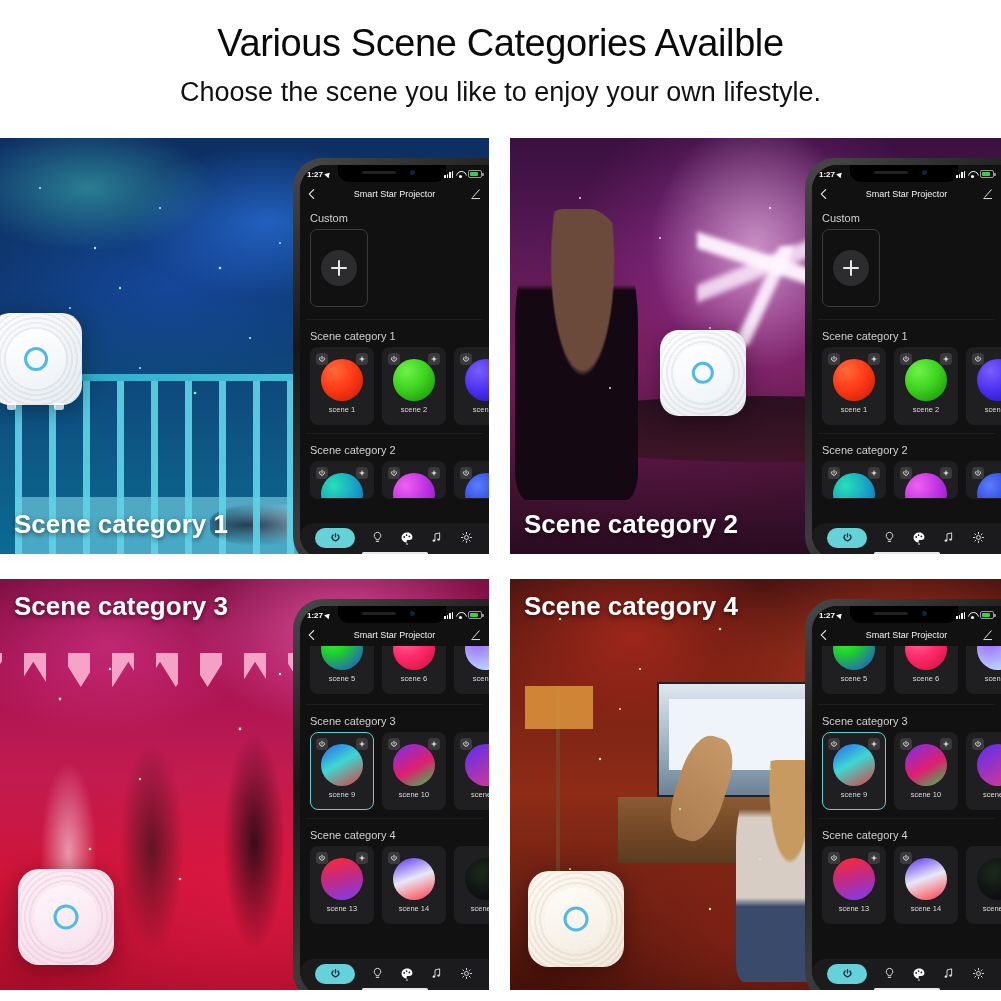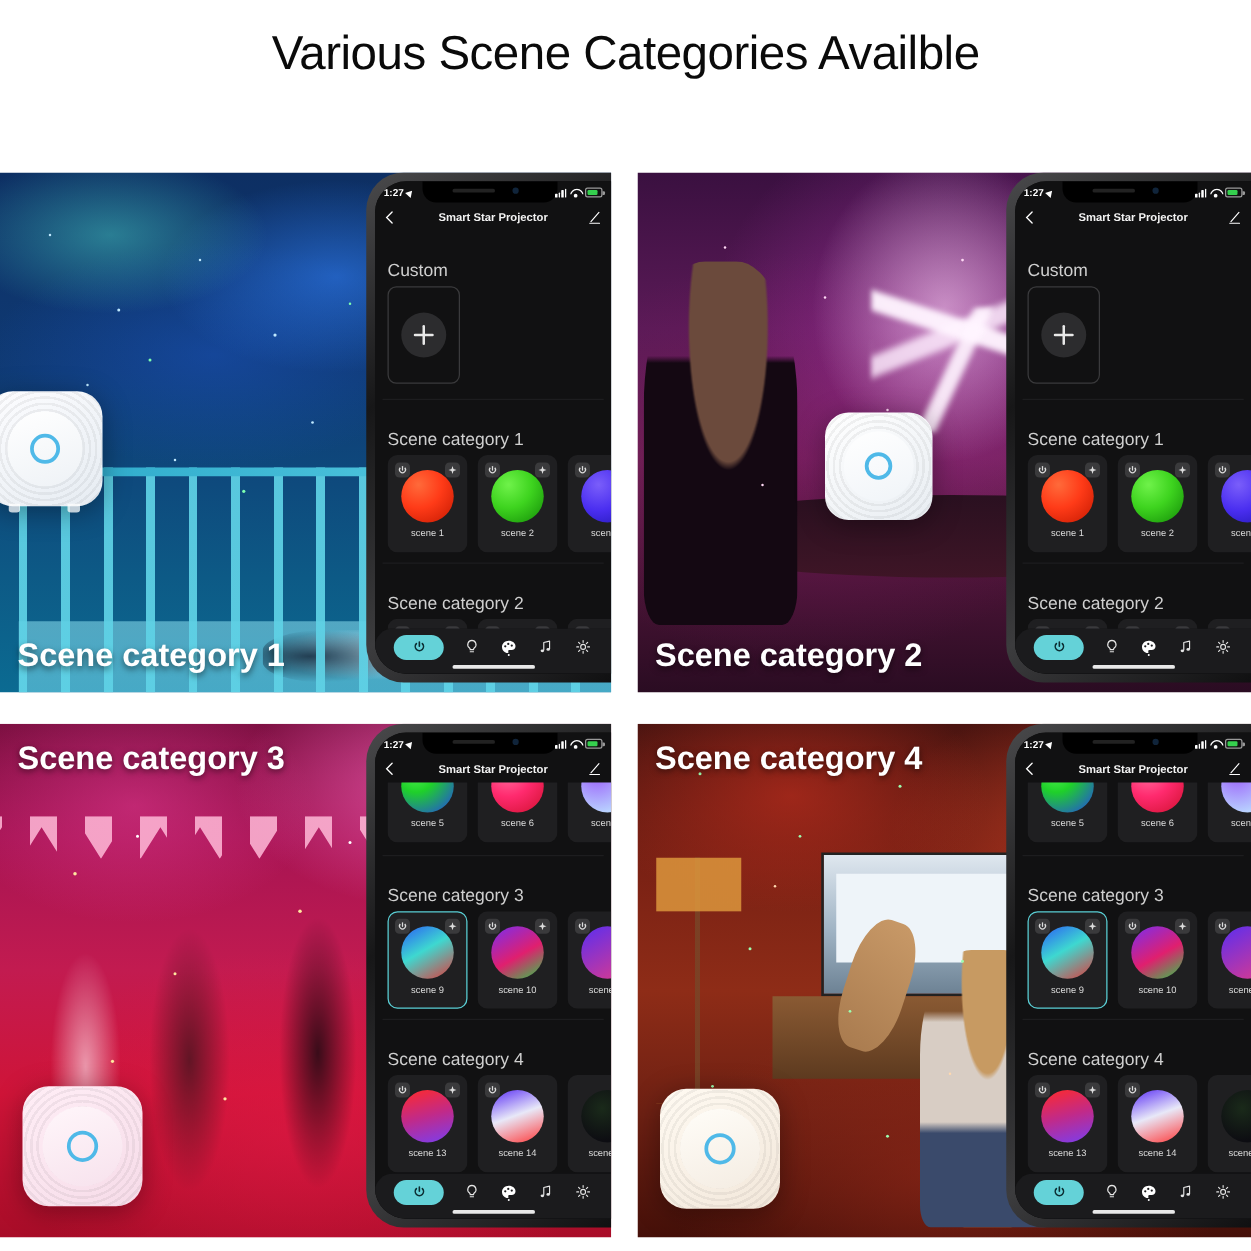--- a/index.html
+++ b/index.html
@@ -138,21 +138,21 @@
 
   
   .cap { position:absolute; font-size:26px; font-weight:700; color:#fff;
          text-shadow:0 2px 5px rgba(0,0,0,.55); white-space:nowrap; z-index:6; }
   .cap-bl { left:14px; bottom:14px; }
   .cap-tl { left:14px; top:12px; }
 
   
   .phone { position:absolute; right:0px; top:0px; width:200px; height:100%;
            z-index:8; }
-  .phone-frame { position:absolute; left:4px; top:0; width:196px; height:calc(100% - 8px);
+  .phone-frame { position:absolute; left:4px; top:20px; width:196px; height:calc(100% - 8px);
                  background:linear-gradient(145deg,#4a4a4c,#171718 35%,#3c3c3e 70%,#101011);
                  border-radius:30px 0 0 30px; padding:4px 0 4px 4px; }
   .phone-inner { position:absolute; left:7px; top:7px; right:0; bottom:7px;
                  background:#0d0d0d; border-radius:25px 0 0 25px; overflow:hidden; }
   .screen { position:absolute; inset:0; background:#111112; overflow:hidden;
             font-family:"Liberation Sans", sans-serif; }
 
   .notch { position:absolute; left:38px; top:0; width:108px; height:17px;
            background:#000; border-radius:0 0 11px 11px; z-index:4; }
   .notch-sp { position:absolute; left:24px; top:6px; width:34px; height:3px;
@@ -177,28 +177,28 @@
   .wifi::after{content:"";position:absolute;left:3px;top:4.5px;width:3px;height:3px;
     background:#fff;border-radius:50%;}
   .batt { width:14px; height:7.5px; border:1px solid #9a9a9a; border-radius:2px;
           position:relative; padding:1px; }
   .batt::after{content:"";position:absolute;right:-2.5px;top:2px;width:1.5px;height:3px;
     background:#9a9a9a;border-radius:0 1px 1px 0;}
   .batt span{display:block;height:100%;width:78%;background:#35d04e;border-radius:1px;}
 
   .appbar { position:absolute; left:0; right:0; top:18px; height:22px;
             display:flex; align-items:center; justify-content:center; z-index:5; }
-  .appbar .title { font-size:9px; color:#f2f2f2; font-weight:700; }
+  .appbar .title { font-size:9px; color:#f2f2f2; font-weight:400; }
   .back-ic { position:absolute; left:8px; top:50%; transform:translateY(-50%);
              width:7px; height:11px; }
   .edit-ic { position:absolute; right:8px; top:50%; transform:translateY(-50%);
              width:11px; height:11px; }
 
   .content { position:absolute; left:0; right:0; top:40px; bottom:36px; overflow:hidden; }
-  .sec-label { font-size:14px; color:#cfcfcf; padding:7px 0 5px 10px;margin-top:16px; }
+  .sec-label { font-size:11px; color:#cfcfcf; padding:7px 0 5px 10px; }
   .divider { height:1px; background:#1d1d1f; margin:3px 6px; }
 
   .custom-box { margin:0 10px; width:58px; height:78px; border:1px solid #3a3a3c;
                 border-radius:7px; display:flex; align-items:center; justify-content:center; }
   .custom-circ { width:36px; height:36px; border-radius:50%; background:#2c2c2e;
                  display:flex; align-items:center; justify-content:center; }
   .plus { position:relative; width:16px; height:16px; }
   .plus::before,.plus::after{content:"";position:absolute;background:#e8e8e8;border-radius:1px;}
   .plus::before{left:7px;top:0;width:2px;height:16px;}
   .plus::after{left:0;top:7px;width:16px;height:2px;}
@@ -223,20 +223,21 @@
               display:flex; align-items:center; justify-content:center; }
   .tab-ic { width:15px; height:15px; display:flex; align-items:center; justify-content:center; }
   .homebar { position:absolute; left:50%; transform:translateX(-50%); bottom:4px;
              width:66px; height:3px; background:#e8e8e8; border-radius:2px; z-index:7; }
 </style>
 </head>
 <body>
 
 <div class="header">
   <div class="h-title">Various Scene Categories Availble</div>
+  <div class="h-sub">Choose the scene you like to enjoy your own lifestyle.</div>
 </div>
 
 <div class="grid">
 
   <div class="panel p1">
     <div class="photo ph1">
       <div class="crib">
         <div class="crib-mattress"></div>
         <div class="baby"></div>
         <div class="crib-bars"></div>

